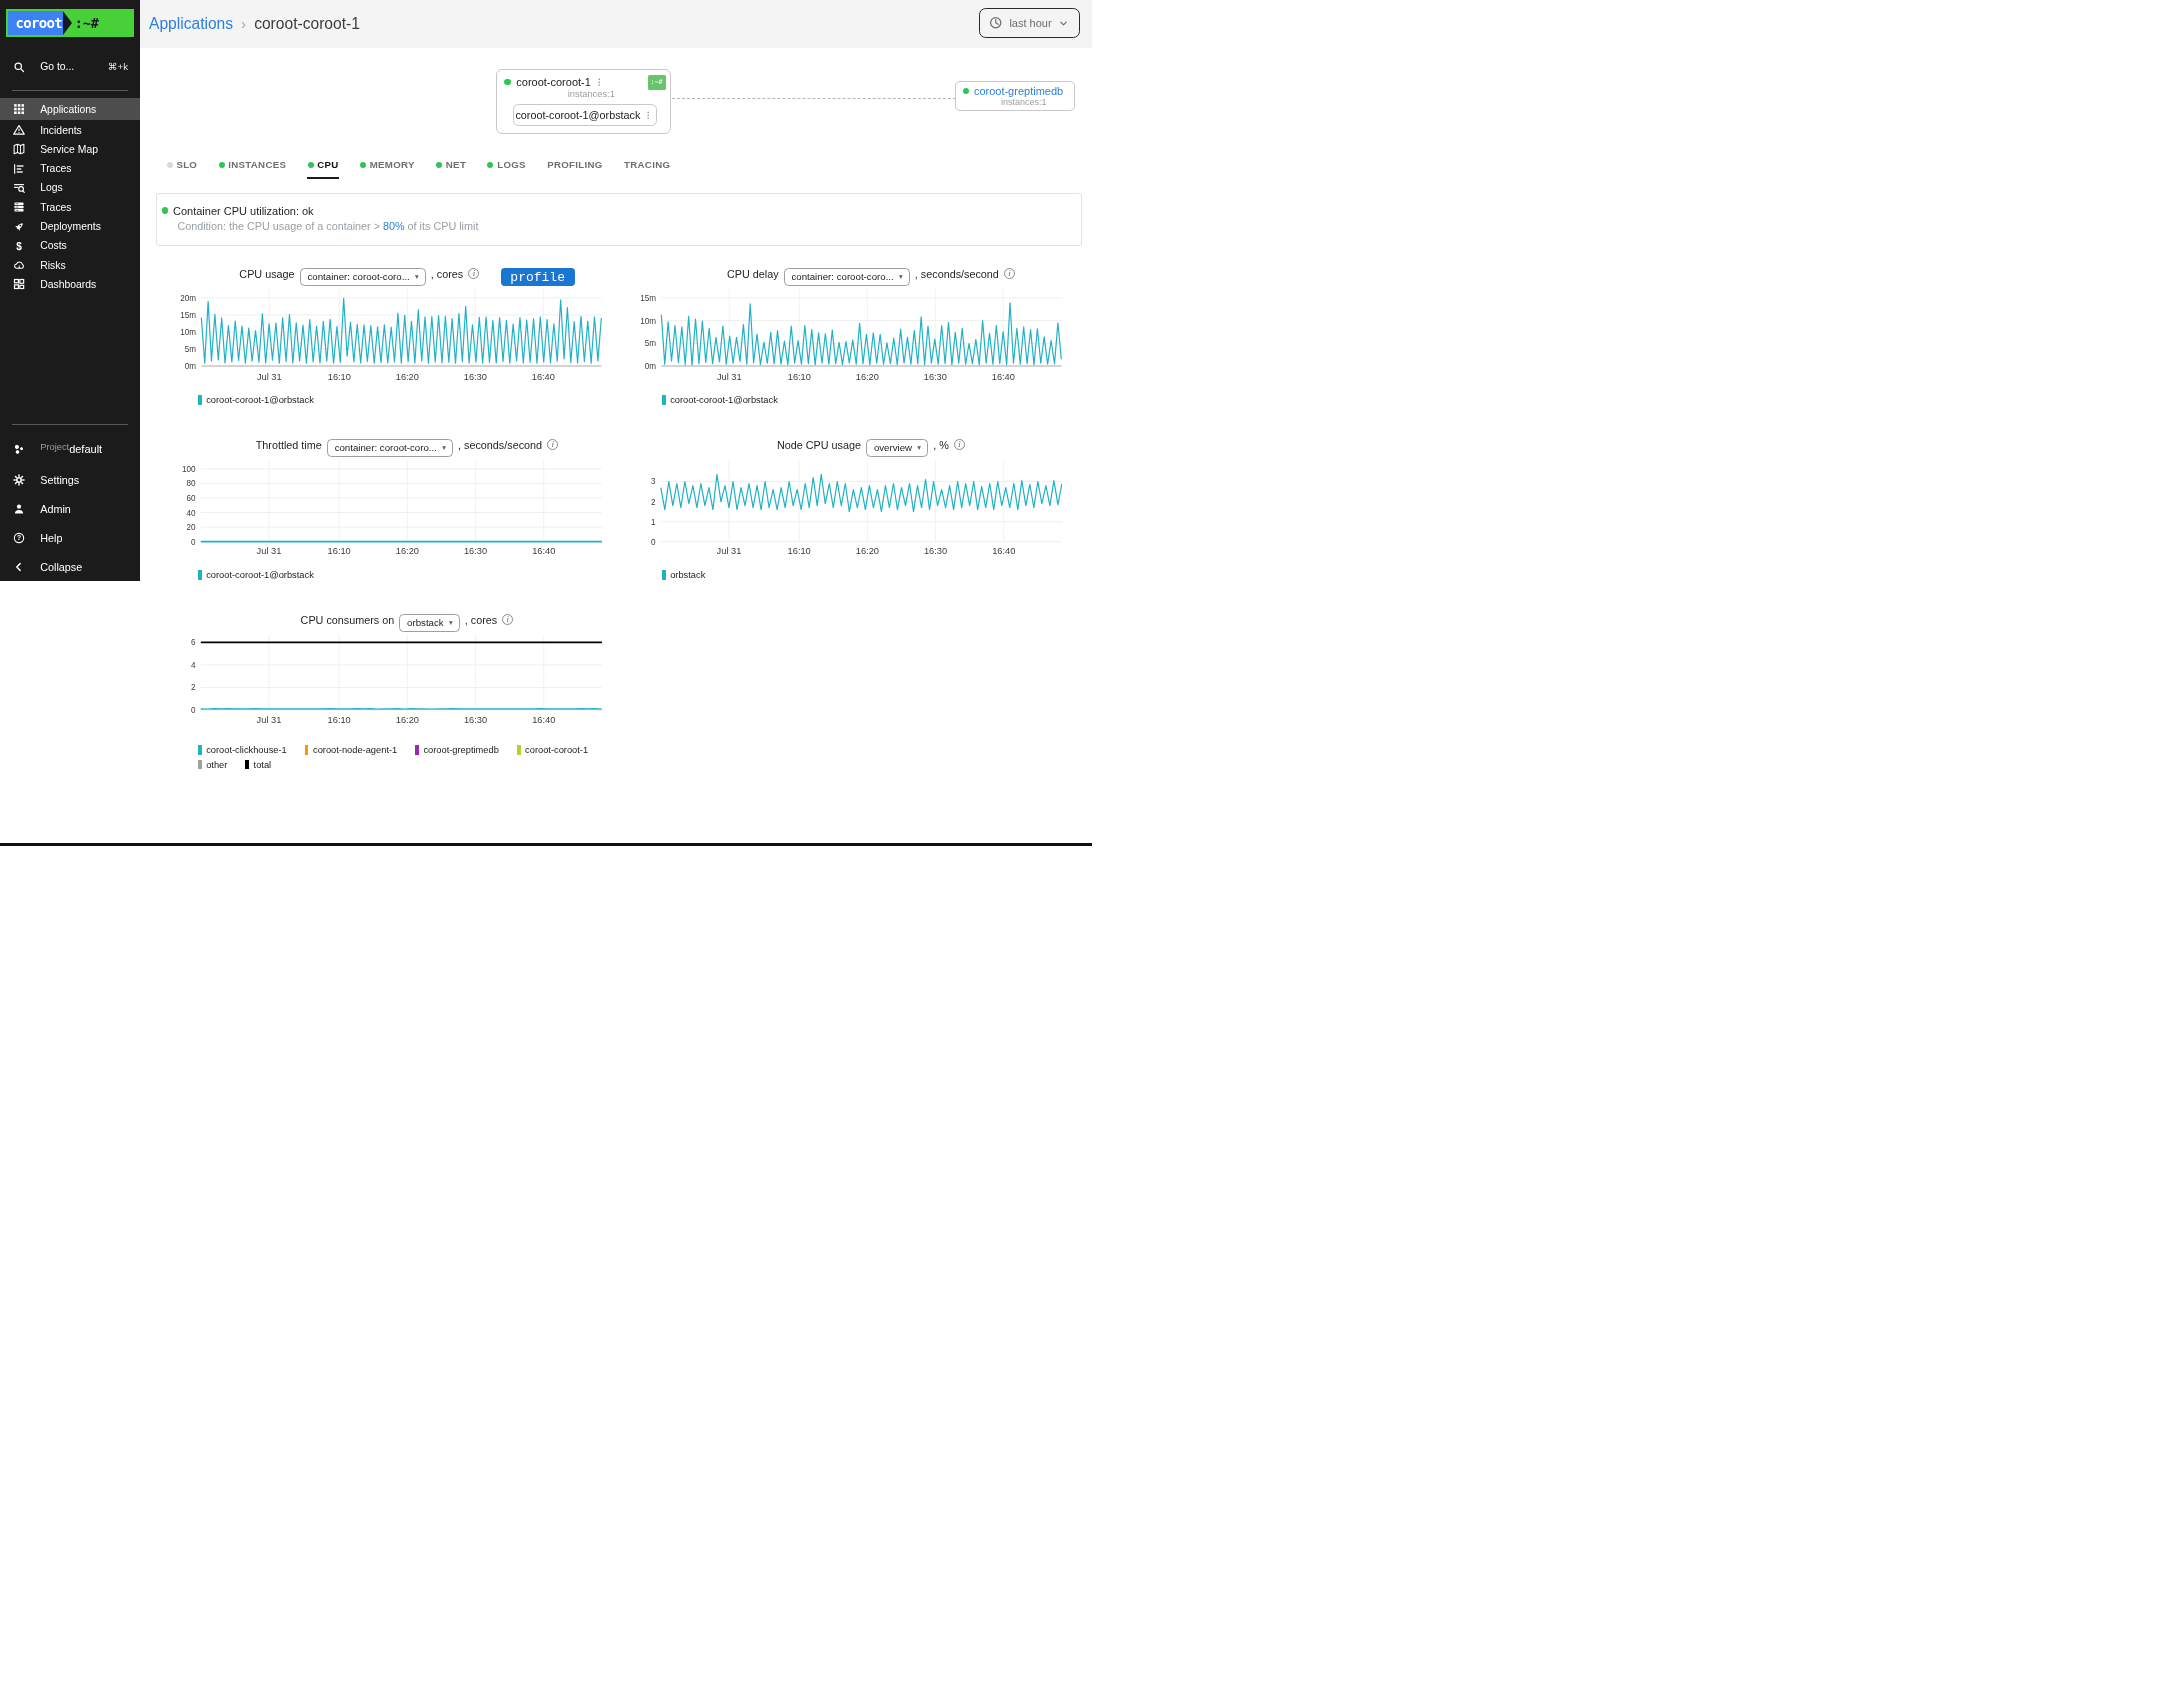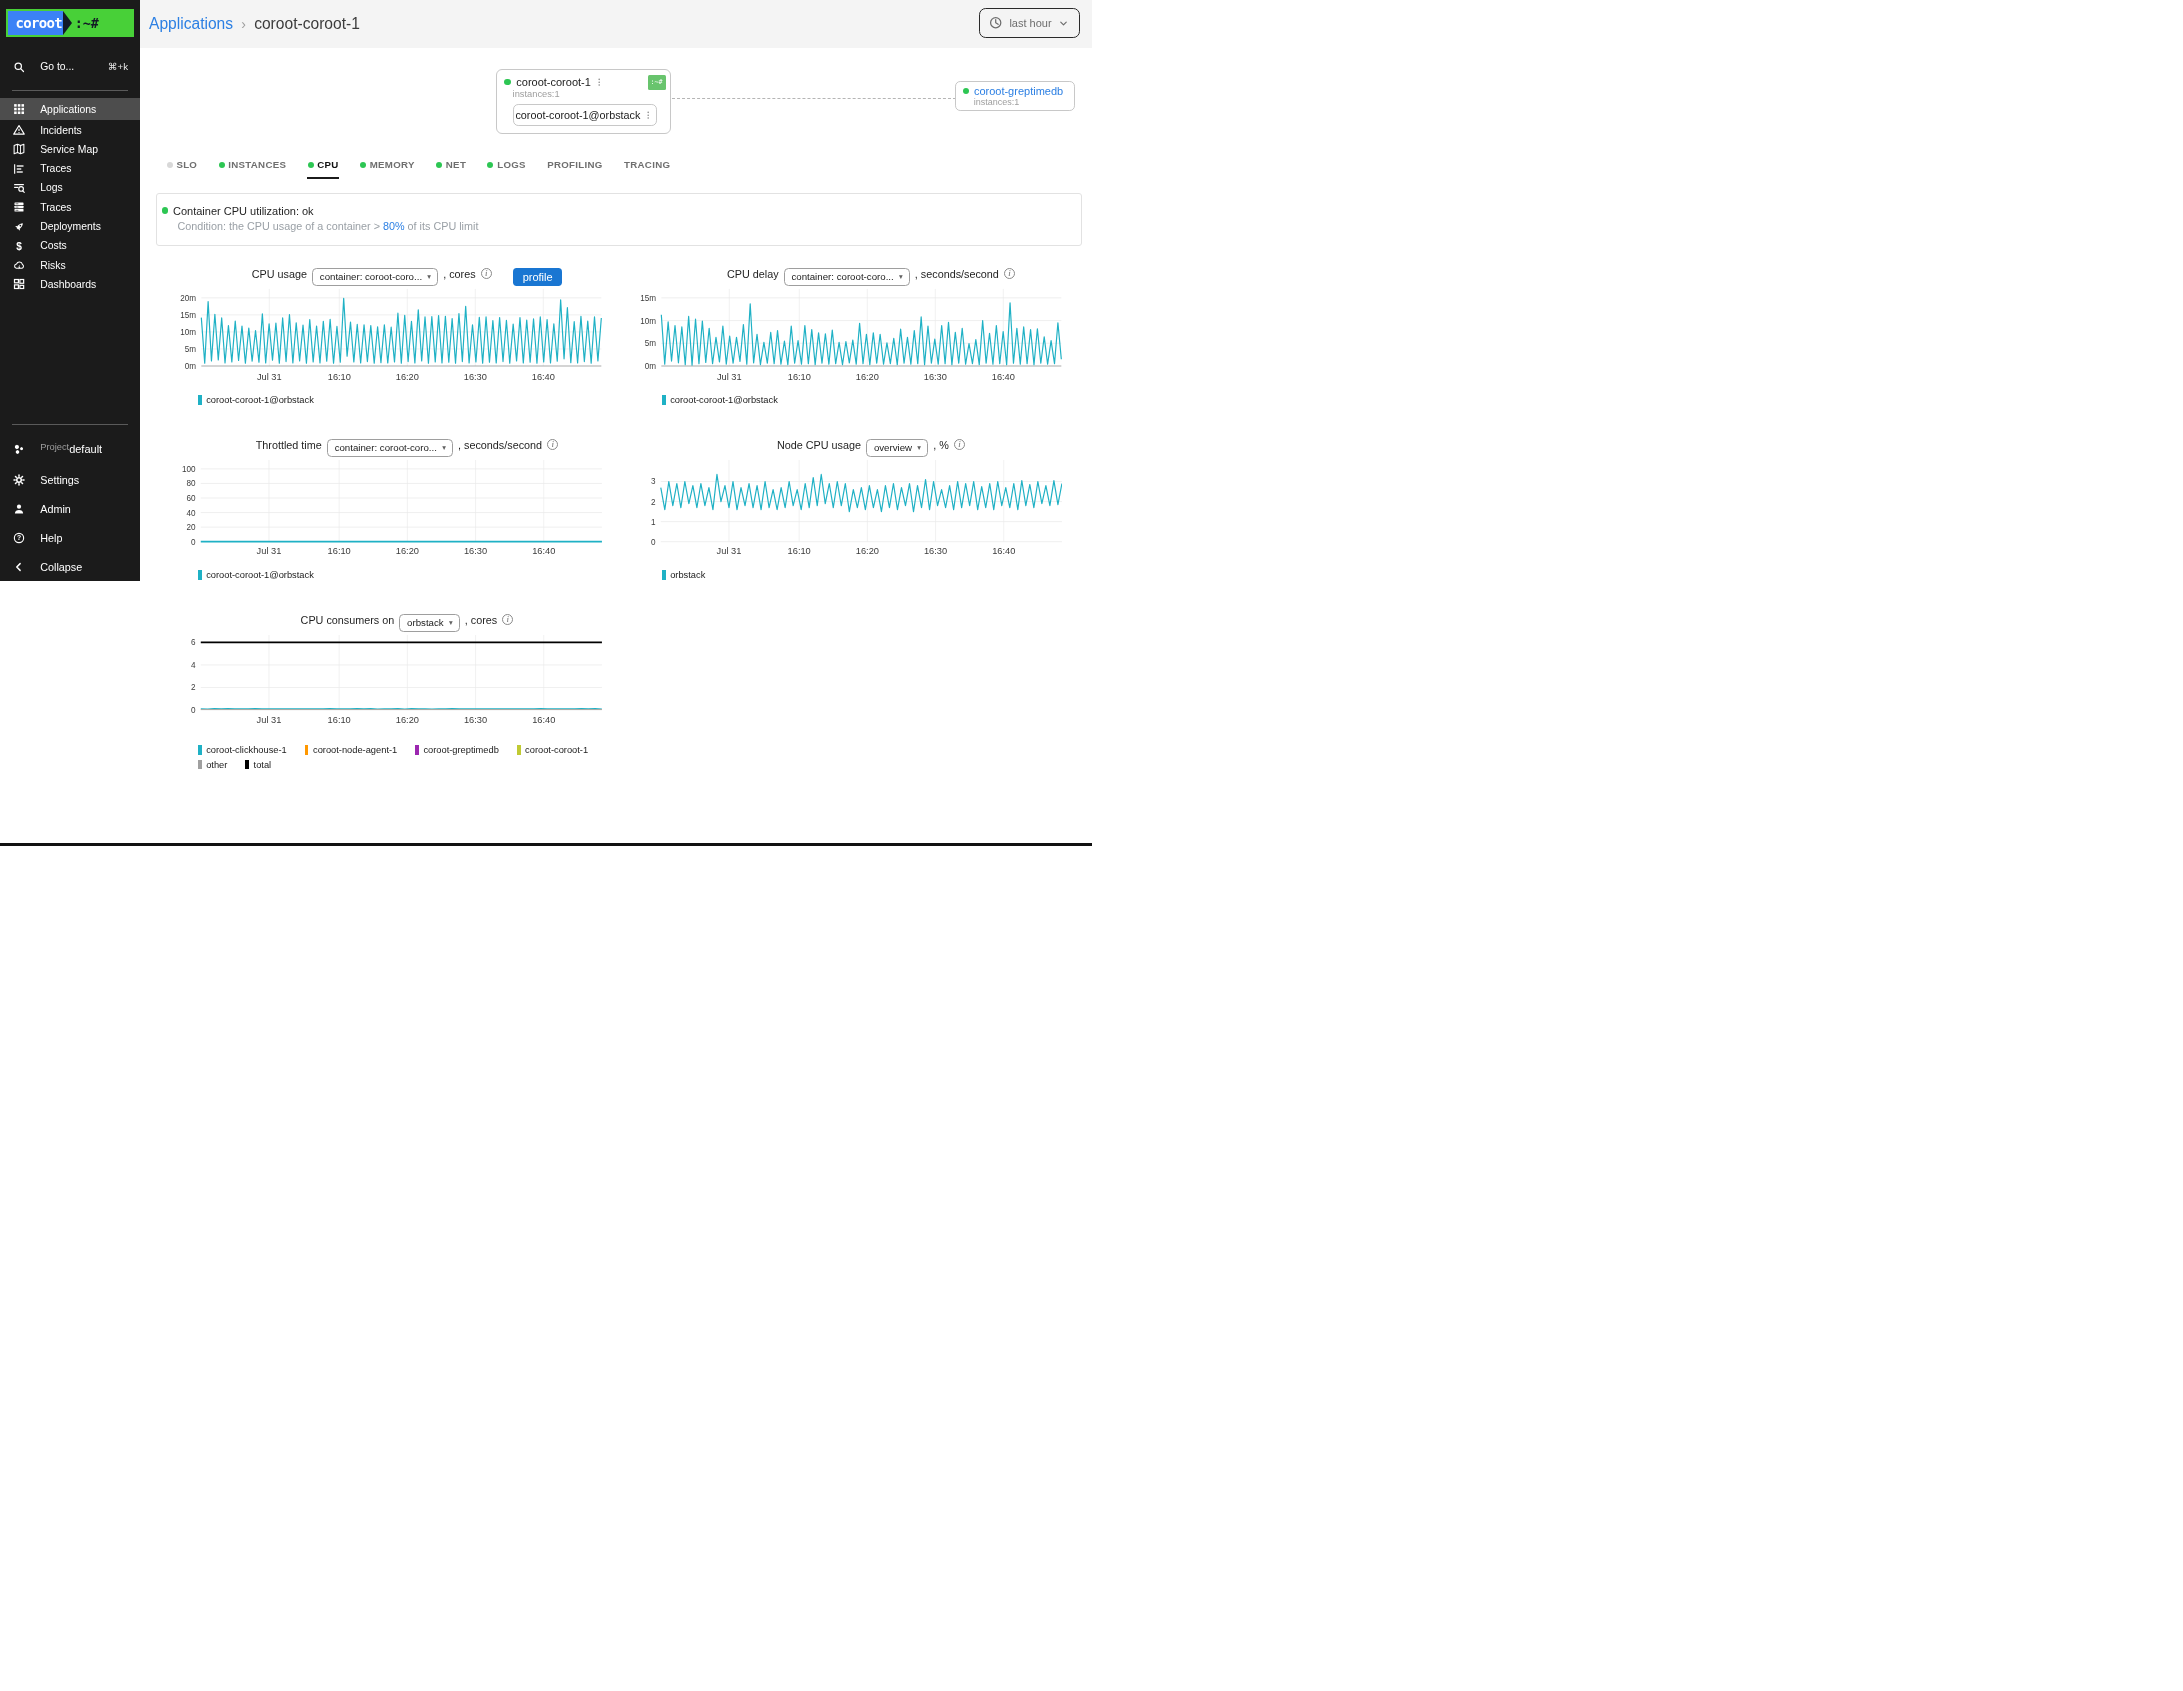--- a/index.html
+++ b/index.html
@@ -45,21 +45,21 @@
 
   
   .map { position:relative; height:108px; background:#fff; }
   .app-card { position:absolute; left:356px; top:21px; width:175px; height:65px; border:0.7px solid #c8c8c8; border-radius:6px; background:#fff; cursor:pointer; }
   .app-card-head { display:flex; align-items:center; padding:6px 6px 0 7.4px; }
   .dot { width:6.7px; height:6.7px; border-radius:50%; background:#2dc653; flex:0 0 6.7px; }
   .app-card-name { font-size:11px; margin-left:5.2px; color:#212121; white-space:nowrap; }
   .kebab { color:#8a8a8a; width:10.4px; height:10.4px; display:inline-flex; margin-left:3px; cursor:pointer; }
   .kebab svg { width:10.4px; height:10.4px; }
   .mini-badge { position:absolute; top:4.5px; right:4.5px; width:18px; height:15px; background:#68c46d; color:#fff; border-radius:1.5px; font-family:"DejaVu Sans Mono", monospace; font-size:6.7px; display:flex; align-items:center; justify-content:center; }
-  .instances-label { font-size:9.3px; color:#9e9e9e; margin:0.7px 0 0 15.6px; }
+  .instances-label { font-size:9.3px; color:#9e9e9e; margin:0.7px 0 0 15.6px;text-align:center; }
   .instance-box { position:absolute; left:15.6px; top:34px; width:144px; height:21.5px; border:0.7px solid #c8c8c8; border-radius:5.2px; display:flex; align-items:center; justify-content:center; font-size:10.8px; cursor:pointer; background:#fff; }
   .dash-line { position:absolute; left:532px; top:50px; width:284px; border-top:1.5px dashed #b5b5b5; }
   .dep-card { position:absolute; left:815px; top:33px; width:120px; height:30px; border:0.7px solid #c8c8c8; border-radius:5.2px; background:#fff; padding:3px 0 0 6.7px; cursor:pointer; }
   .dep-head { display:flex; align-items:center; }
   .dep-name { color:#2b7fe3; font-size:11px; margin-left:4.5px; white-space:nowrap; }
   .dep-card .instances-label { margin:0 0 0 11px; font-size:9px; }
 
   
   .tabs { display:flex; gap:20px; margin-left:26px; align-items:flex-end; }
   .tab { display:flex; align-items:center; gap:3.7px; padding:3px 0.7px 7.4px 0.7px; font-size:9.7px; letter-spacing:0.3px; color:#6f6f6f; cursor:pointer; border-bottom:2.2px solid transparent; font-weight:bold;text-align:center; }
@@ -73,21 +73,21 @@
   .check-cond .thr { color:#2b7fe3; cursor:pointer; }
   .check:last-child .check-cond { margin-bottom:0; }
 
   
   .charts { display:grid; grid-template-columns:464px 464px; row-gap:34px; margin:22px 0 0 20px; }
   .chart { width:464px; }
   .chart-title { display:flex; justify-content:center; gap:5.2px; height:18px; padding-left:30px; font-size:10.8px; color:#1f1f1f; }
   .metric-select { border:0.7px solid #9e9e9e; border-radius:4.5px; padding:0.7px 6px 1.5px 6.7px; font-size:9.7px; color:#212121; display:flex; align-items:center; gap:5.2px; cursor:pointer; background:#fff; }
   .metric-select .caret { font-size:7.4px; color:#616161; }
   .info-ic { width:11px; height:11px; border:1.1px solid #8a8a8a; border-radius:50%; color:#8a8a8a; font-size:7.4px; display:inline-flex; align-items:center; justify-content:center; font-family:"Liberation Serif", serif; font-style:italic; font-weight:bold; cursor:pointer; }
-  .profile-btn { background:#1976d2; color:#fff; border:none; border-radius:3.7px; padding:2.2px 9.7px 3px; font-size:11px; margin-left:16px; cursor:pointer; font-family:Liberation Sans, sans-serif; }
+  .profile-btn { background:#1976d2; color:#fff; border:none; border-radius:3.7px; padding:2.2px 9.7px 3px; font-size:13px; margin-left:16px; cursor:pointer; font-family:Liberation Mono, monospace; }
   .chart svg.plot { display:block; margin-left:11px; }
   .col-right svg.plot { margin-left:7.4px; }
   .legend { display:flex; flex-wrap:wrap; gap:4.5px 18px; margin:9px 0 0 38px; }
   .legend-item { display:flex; align-items:center; gap:4.5px; font-size:9.3px; color:#212121; cursor:pointer; }
   .legend-mark { width:3.7px; height:9.7px; display:inline-block; }
 
   .bottombar { position:absolute; left:0; right:0; bottom:0; height:3px; background:#111; }
 </style>
 </head>
 <body>

